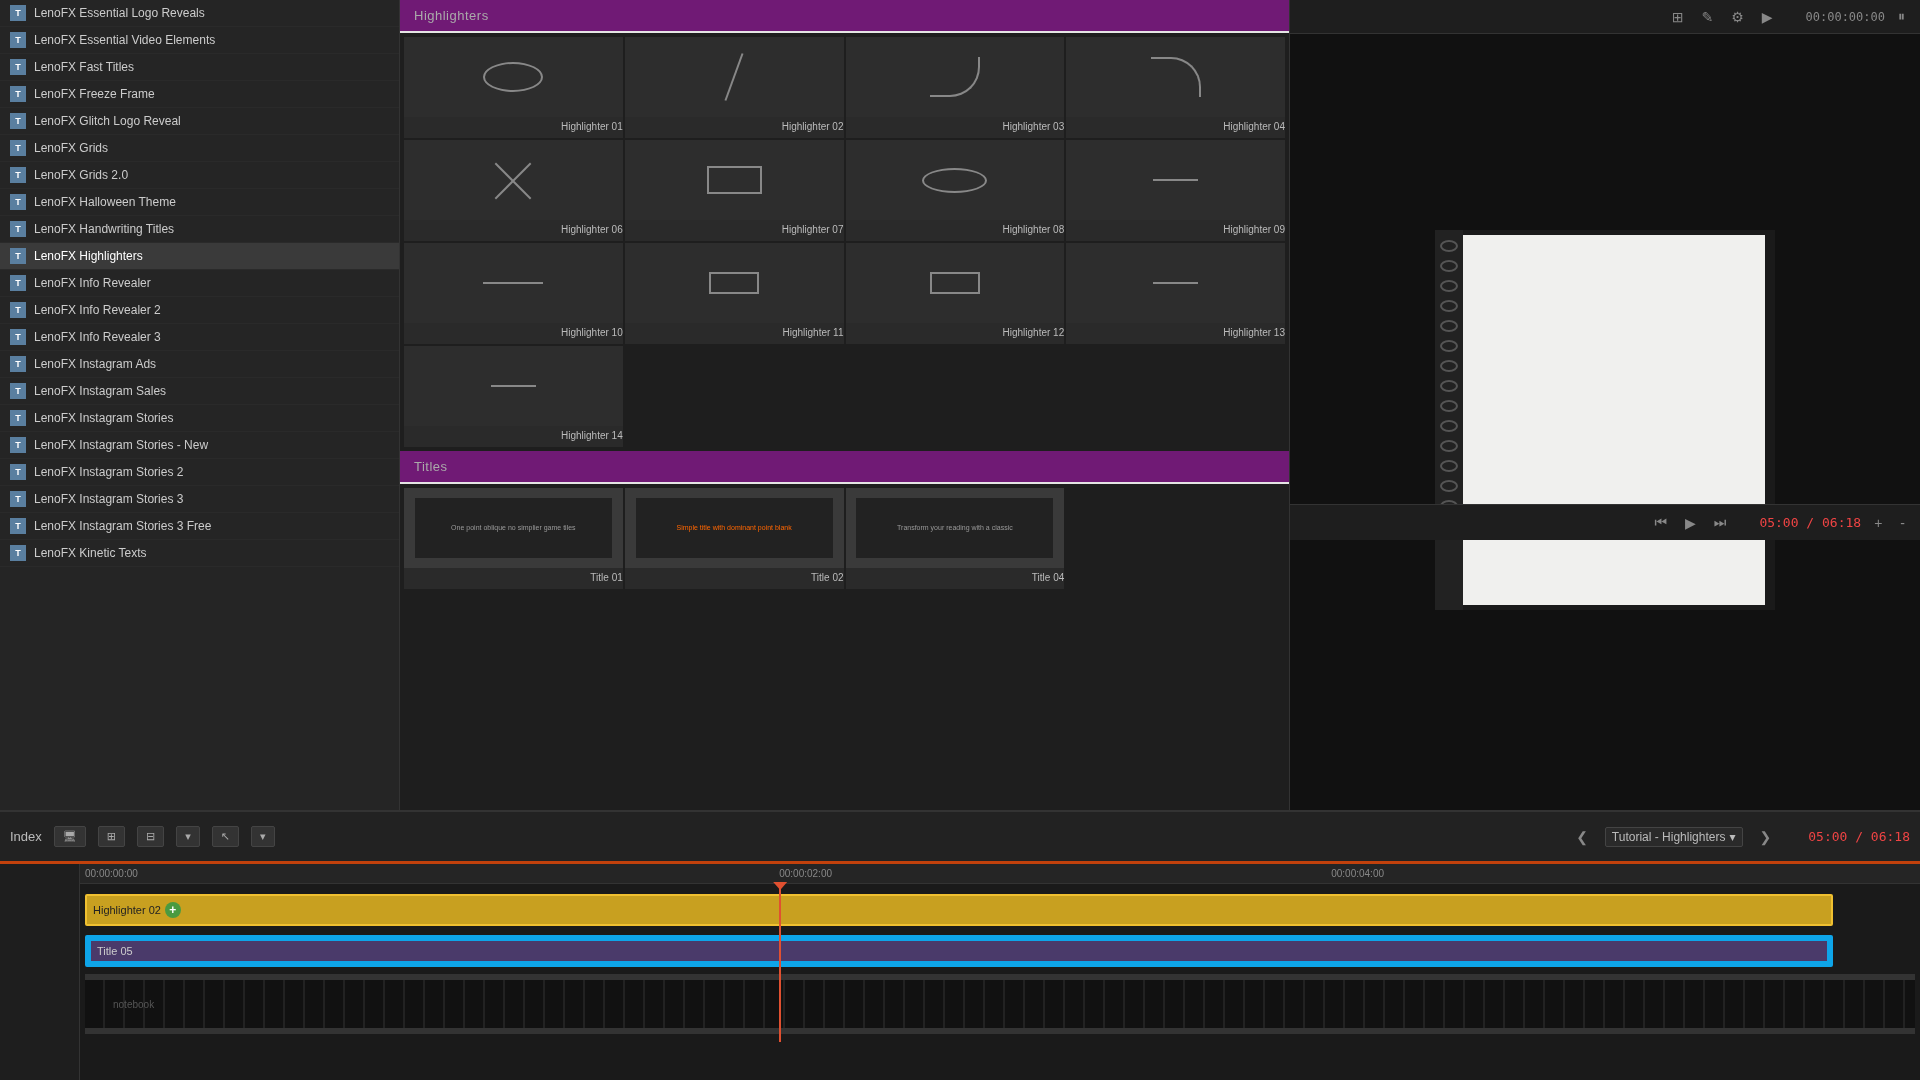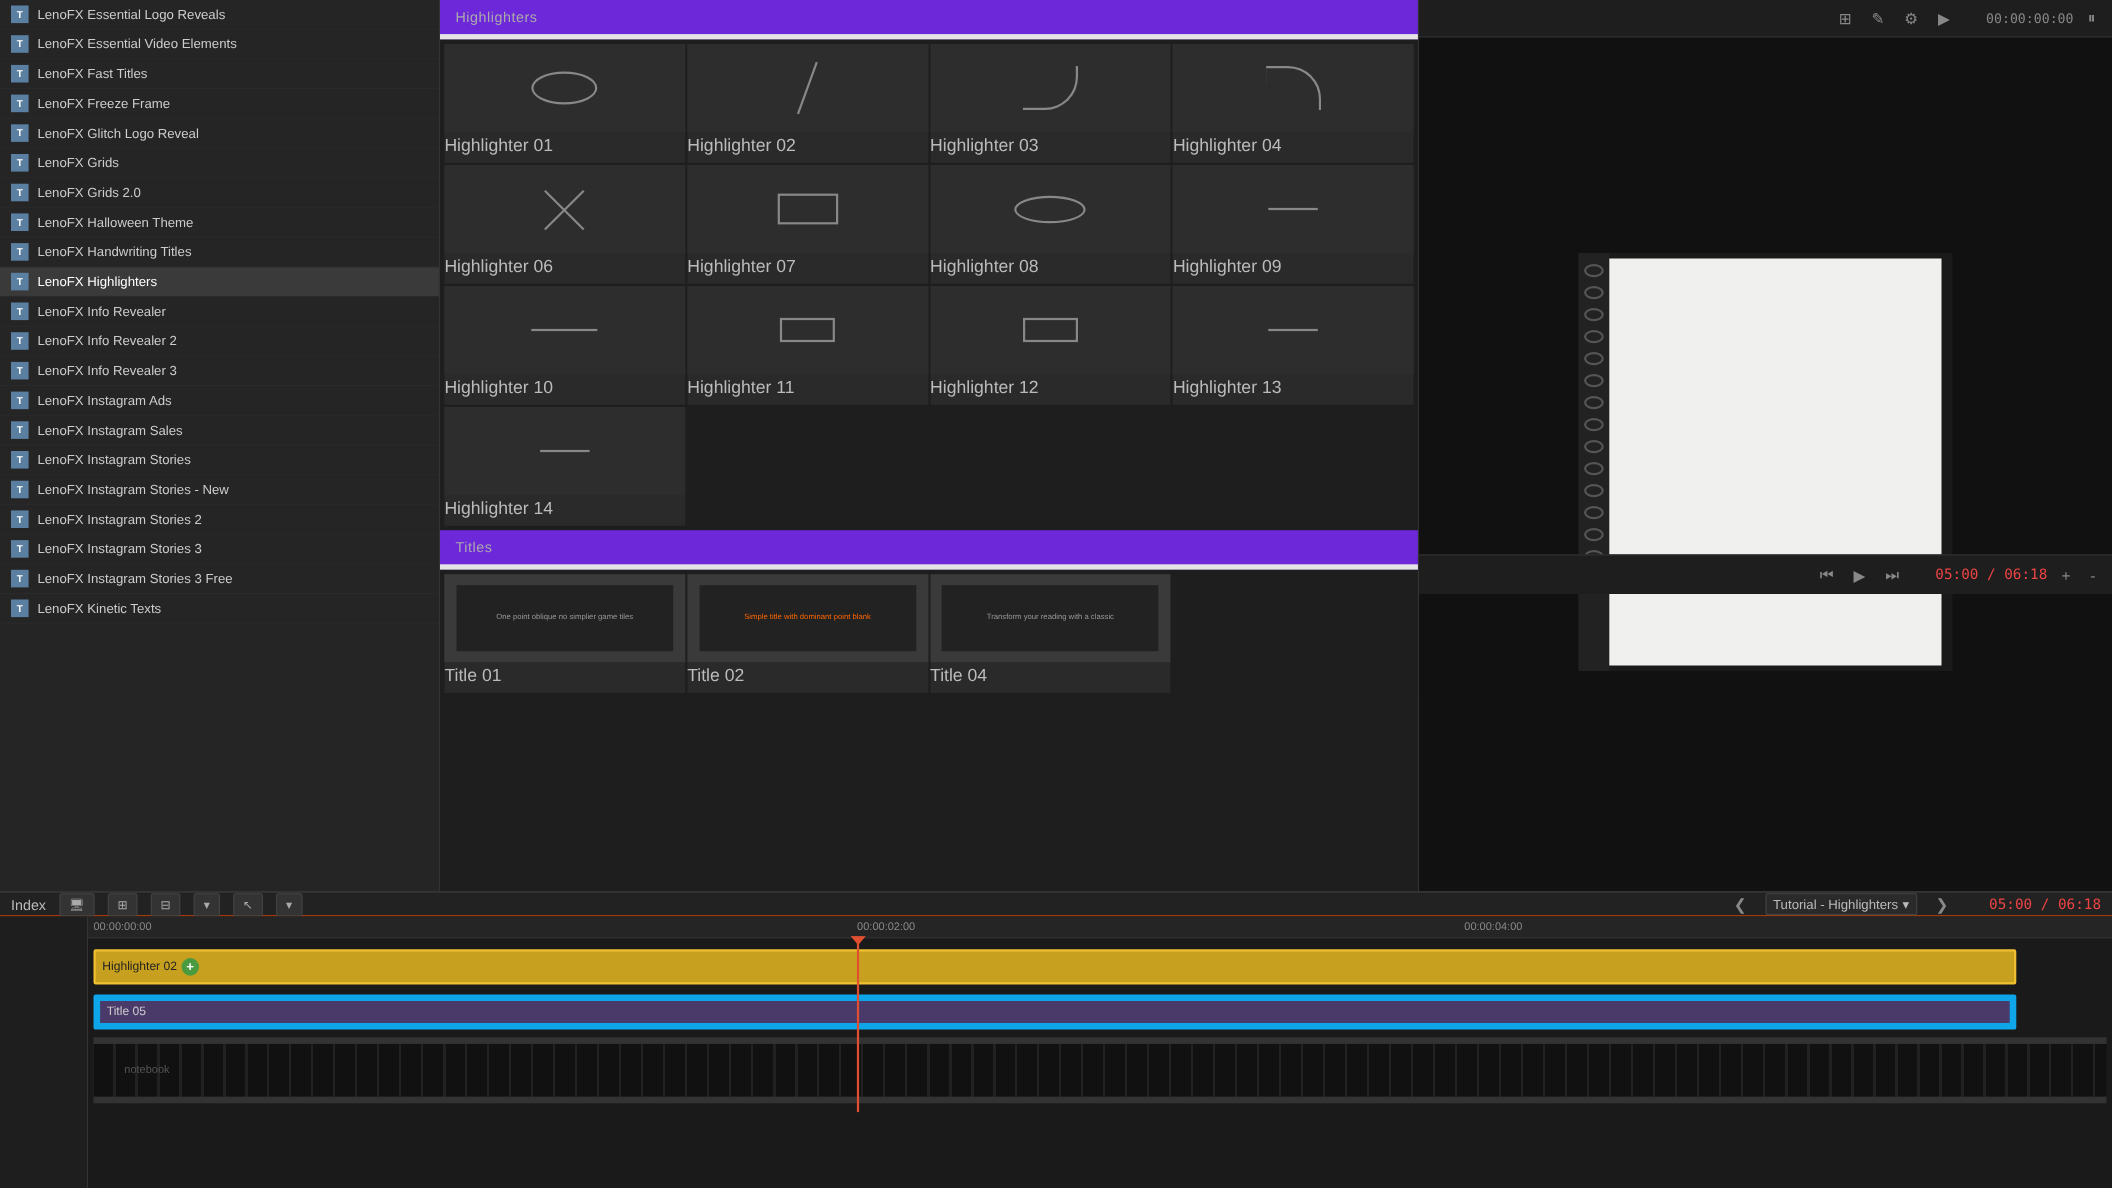--- a/index.html
+++ b/index.html
@@ -62,22 +62,22 @@
       background: #1e1e1e;
       border-right: 1px solid #333;
       overflow-y: auto;
       flex-shrink: 0;
     }
 
     .section-header {
       padding: 8px 14px;
       font-size: 13px;
       color: #aaa;
-      background: #6d28d9;
-      border-bottom: 5px solid #e5e5e5;
+      background: #701a75;
+      border-bottom: 2px solid #e5e5e5;
       letter-spacing: 0.5px;
     }
 
     .grid {
       display: grid;
       grid-template-columns: repeat(4, 1fr);
       gap: 2px;
       padding: 4px;
       background: #1e1e1e;
     }
@@ -97,23 +97,23 @@
       align-items: center;
       justify-content: center;
       margin-bottom: 4px;
       position: relative;
       overflow: hidden;
     }
 
     .thumb-preview.dark { background: #2d2d2d; }
 
     .thumb-label {
-      font-size: 16px;
+      font-size: 10px;
       color: #bbb;
-      text-align: left;
+      text-align: right;
     }
 
     
     .shape-ellipse {
       width: 60px;
       height: 30px;
       border: 2px solid #888;
       border-radius: 50%;
       background: transparent;
     }
@@ -246,27 +246,27 @@
     
     .timeline-area {
       height: 270px;
       background: #1a1a1a;
       border-top: 2px solid #333;
       display: flex;
       flex-direction: column;
     }
 
     .timeline-toolbar {
-      height: 21px;
+      height: 52px;
       background: #222;
       display: flex;
       align-items: center;
       padding: 0 10px;
       gap: 12px;
-      border-bottom: 1px solid #c2410c;
+      border-bottom: 3px solid #c2410c;
     }
 
     .toolbar-btn {
       background: #333;
       border: 1px solid #444;
       color: #aaa;
       padding: 3px 8px;
       cursor: pointer;
       font-size: 11px;
       border-radius: 2px;

